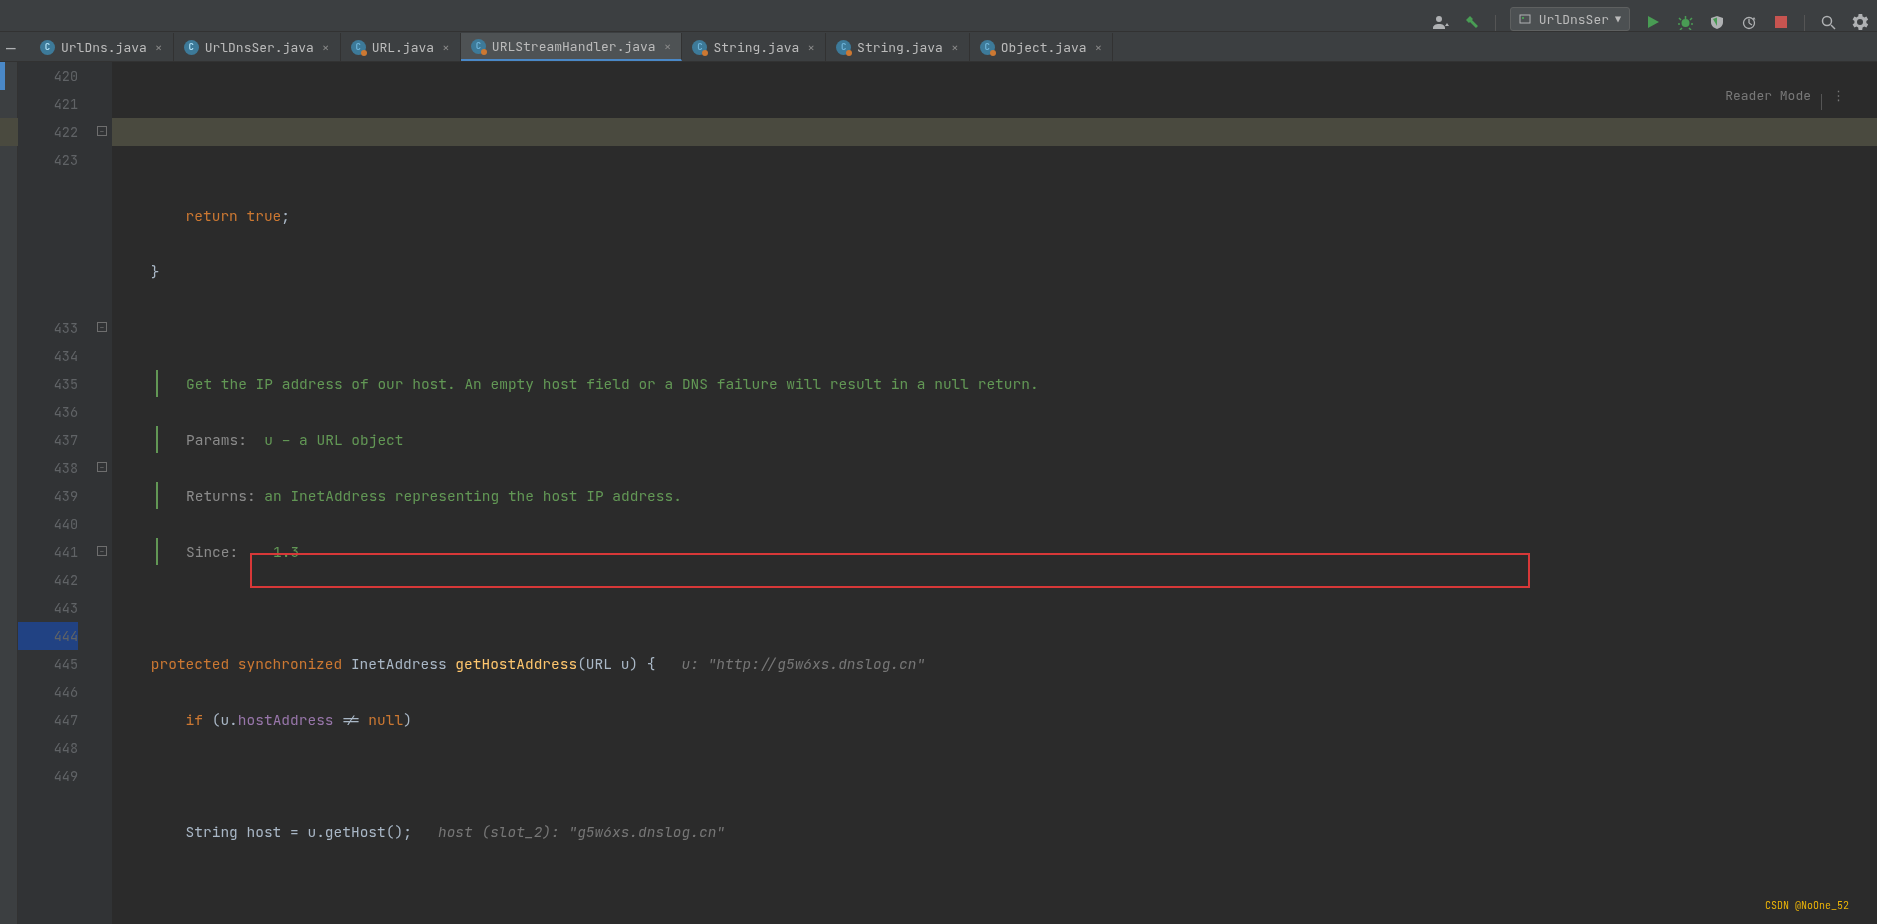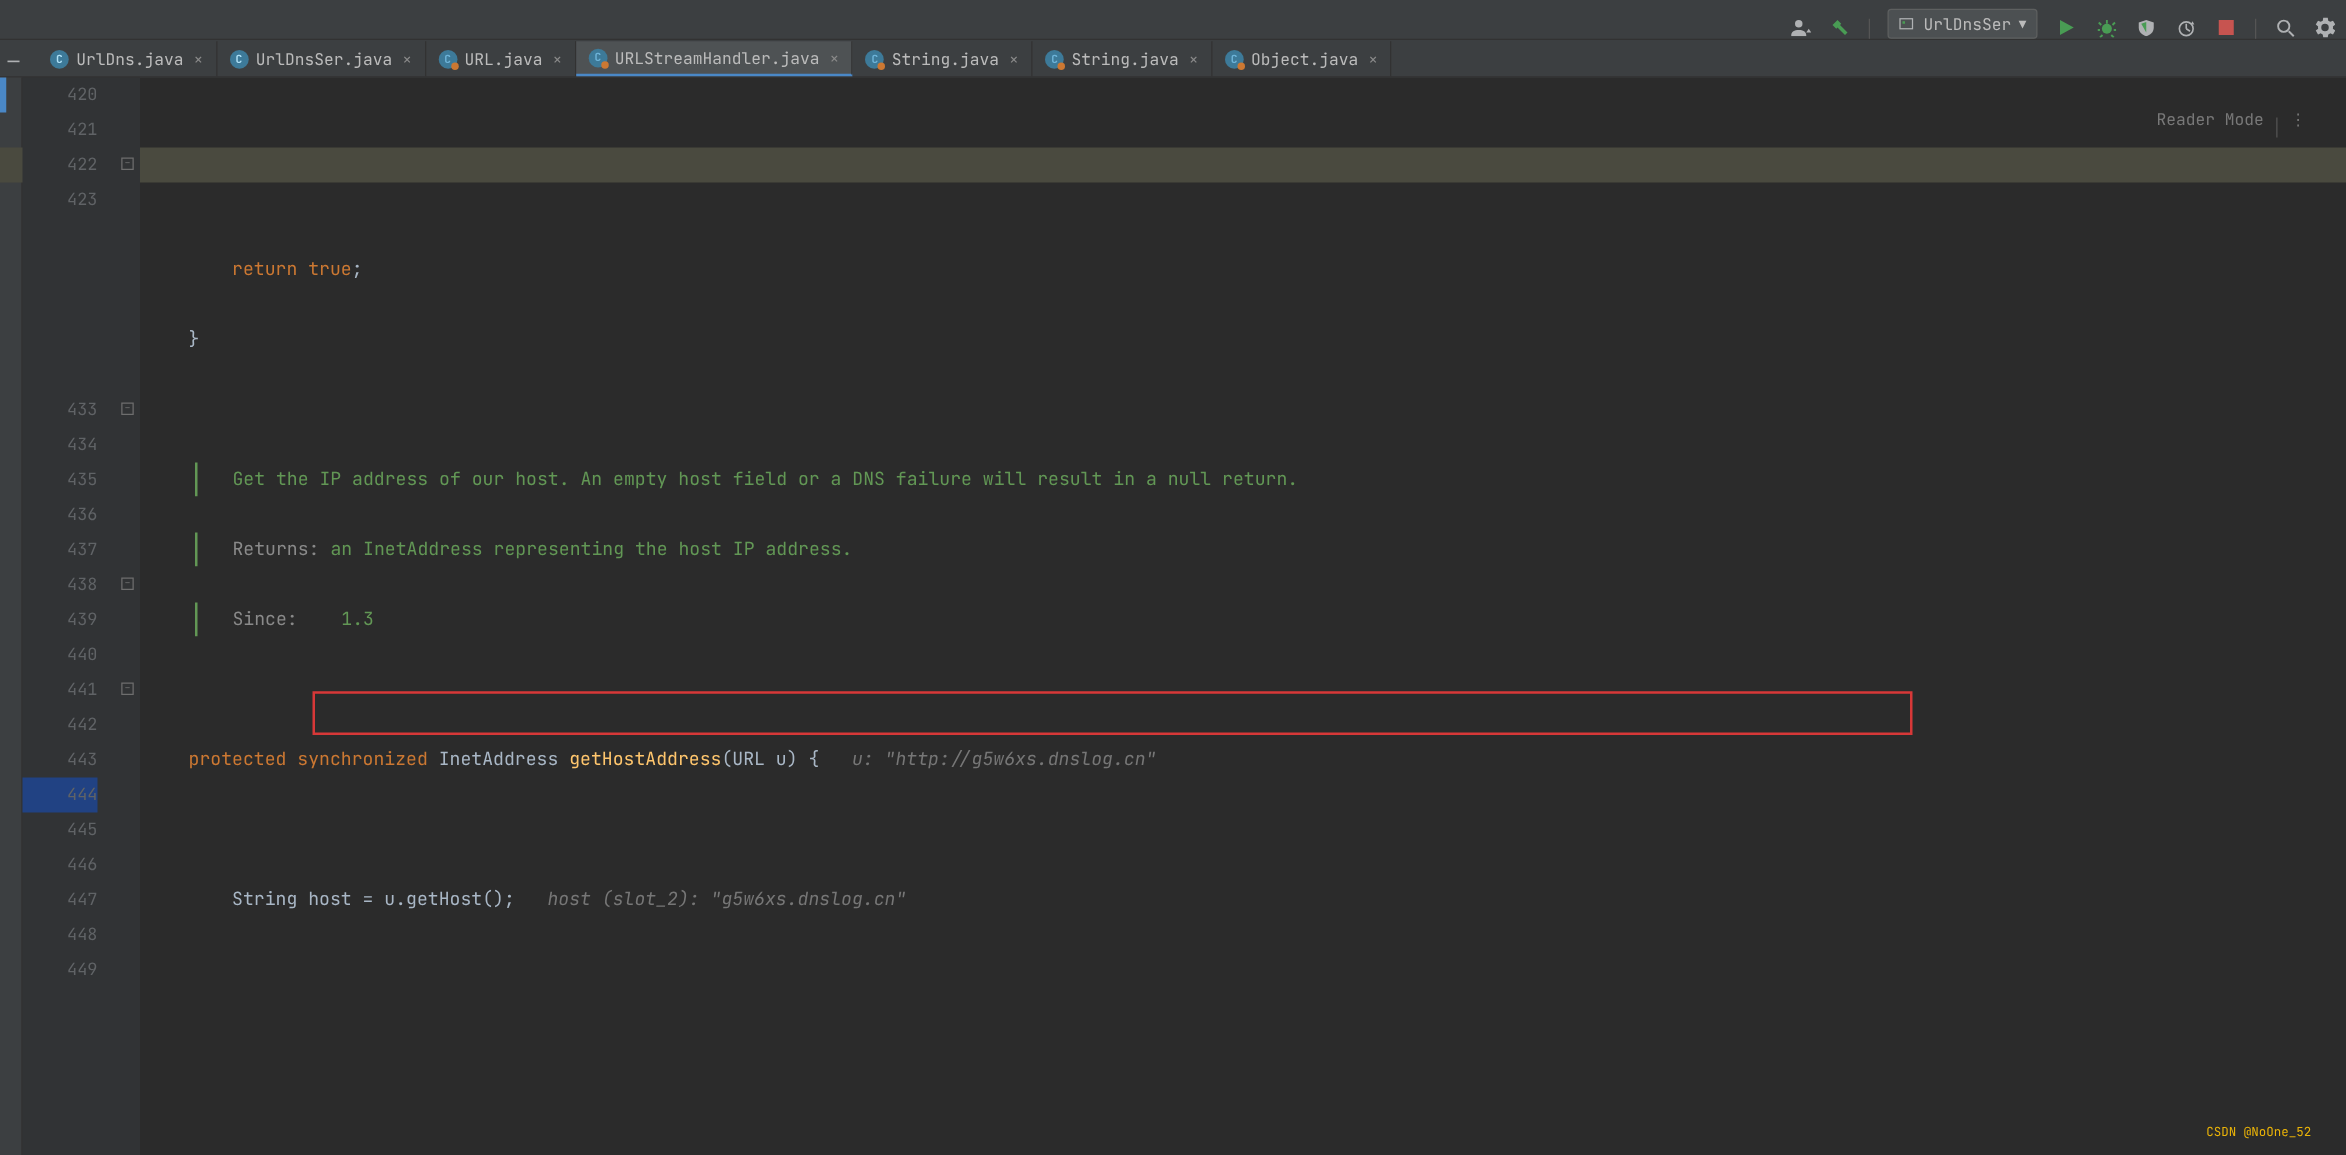--- a/index.html
+++ b/index.html
@@ -191,24 +191,26 @@
       <span>Reader Mode</span>
       <span class="divider-v"></span>
       <span style="letter-spacing:2px">⋮</span>
     </div>
 
 <div class="line"></div>
 <div class="line">        <span class="kw">return</span> <span class="kw">true</span>;</div>
 <div class="line">    }</div>
 <div class="line"></div>
 <div class="line"><div class="doc-block"><span>Get the IP address of our host. An empty host field or a DNS failure will result in a null return.</span></div></div>
+<div class="line"><div class="doc-block"><span class="doc-label">Params:</span>  <span>u – a URL object</span></div></div>
 <div class="line"><div class="doc-block"><span class="doc-label">Returns:</span> <span>an </span><span class="doc-code">InetAddress</span><span> representing the host IP address.</span></div></div>
 <div class="line"><div class="doc-block"><span class="doc-label">Since:</span>    <span>1.3</span></div></div>
 <div class="line"></div>
 <div class="line">    <span class="kw">protected synchronized</span> <span class="type">InetAddress</span> <span class="method">getHostAddress</span>(<span class="type">URL</span> <span>u</span>) {   <span class="hint">u: "http://g5w6xs.dnslog.cn"</span></div>
+<div class="line">        <span class="kw">if</span> (u.<span class="field">hostAddress</span> != <span class="kw">null</span>)</div>
 <div class="line"></div>
 <div class="line">        <span class="type">String</span> <span>host</span> = u.<span>getHost</span>();   <span class="hint">host (slot_2): "g5w6xs.dnslog.cn"</span></div>
 
 
 
 
 
 
 
 

